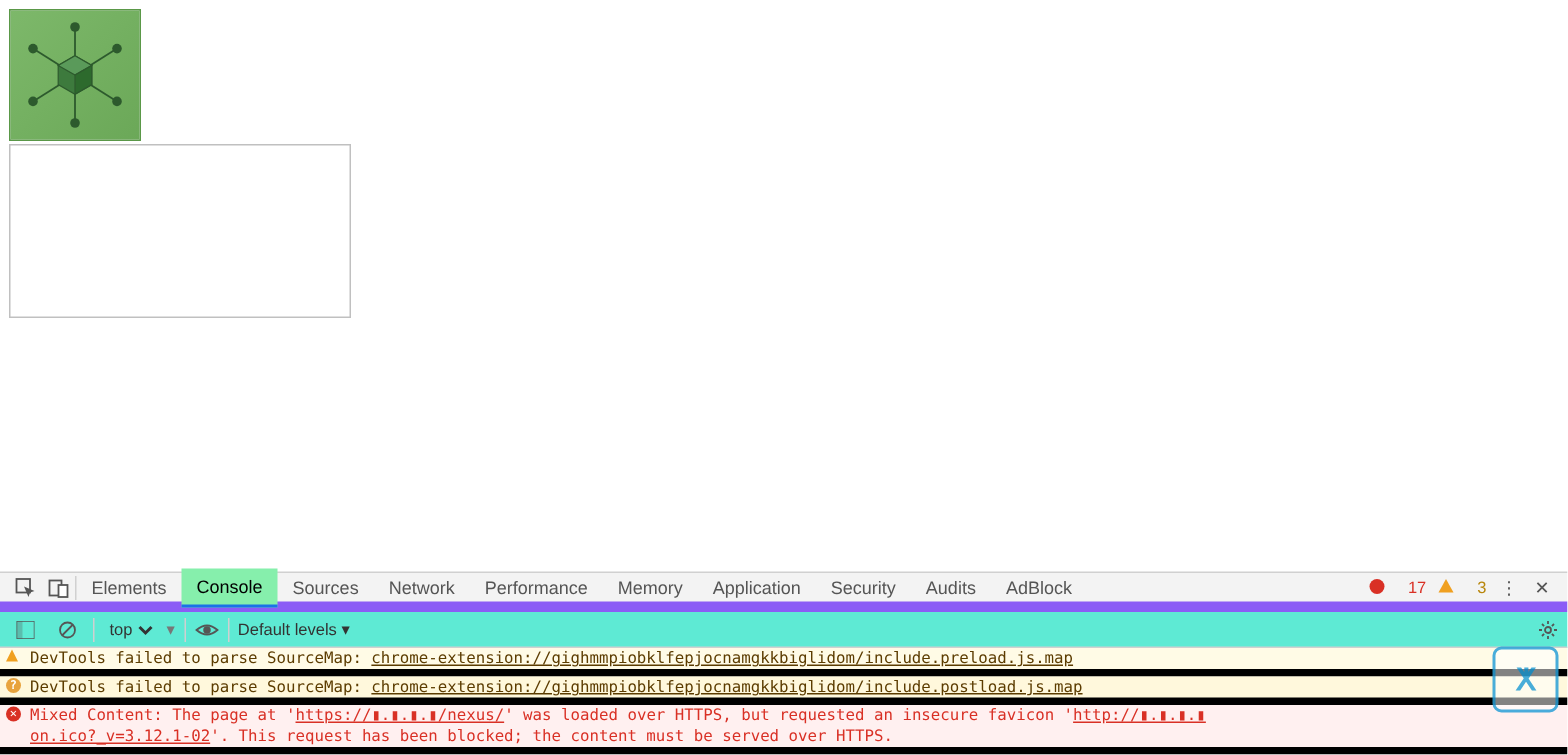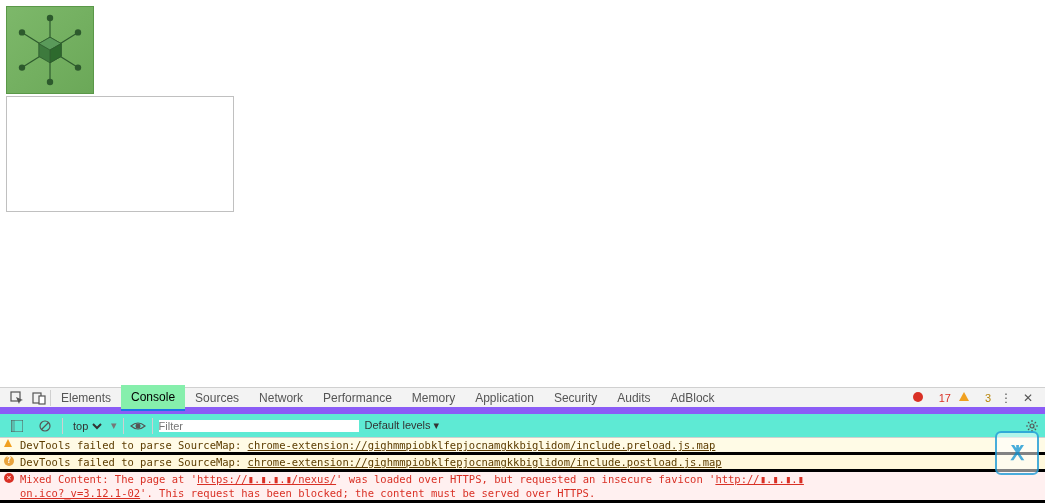--- a/index.html
+++ b/index.html
@@ -26,21 +26,21 @@
 .err-yellow .tri { width: 0; height: 0; border-left: 5px solid transparent; border-right: 5px solid transparent; border-bottom: 9px solid #f0a020; display: inline-block; }
 
 .dt-filterbar { display: flex; align-items: center; height: 24px; border-bottom: 1px solid #d0d0d0; padding: 0 6px; gap: 6px; background: #5eead4; font-size: 11px; color: #555; }
 .dt-filterbar select { font-size: 11px; border: none; background: transparent; color: #333; }
 .dt-filterbar input { border: none; outline: none; font-size: 11px; width: 200px; }
 .vsep { width: 1px; height: 16px; background: #d0d0d0; }
 .eye { width: 16px; height: 16px; }
 .gear-small { width: 14px; height: 14px; }
 
 .dt-log { font-family: Menlo, Consolas, monospace; font-size: 10.5px; line-height: 14px; }
-.log-row { display: flex; padding: 0 4px; border-bottom: 3px solid #000000; }
+.log-row { display: flex; padding: 0 4px; border-bottom: 5px solid #000000; }
 .log-row.warn { background: #fffbe6; color: #5c3c00; }
 .log-row.warn2 { background: #fff8dc; color: #5c3c00; }
 .log-row.err { background: #fff0f0; color: #d93025; }
 .log-icon { width: 14px; flex-shrink: 0; margin-right: 2px; display: flex; align-items: flex-start; padding-top: 1px; }
 .log-text { flex: 1; white-space: normal; word-break: break-all; }
 .log-text a { color: inherit; text-decoration: underline; }
 .tri-y { width: 0; height: 0; border-left: 4px solid transparent; border-right: 4px solid transparent; border-bottom: 8px solid #f0a020; display: inline-block; }
 .circ-y { width: 10px; height: 10px; border-radius: 50%; background: #e8a33d; color: #fff; font-size: 8px; display: flex; align-items: center; justify-content: center; font-weight: bold; }
 .circ-r { width: 10px; height: 10px; border-radius: 50%; background: #d93025; color: #fff; font-size: 8px; display: flex; align-items: center; justify-content: center; font-weight: bold; }
 
@@ -135,21 +135,20 @@
     <select><option>top</option></select>
     <span style="color:#777;">▾</span>
     <div class="vsep"></div>
     <span class="eye">
       <svg width="16" height="16" viewBox="0 0 16 16">
           <path d="M1 8 Q8 2 15 8 Q8 14 1 8 Z" fill="none" stroke="#555" stroke-width="1.2"></path>
           <circle cx="8" cy="8" r="2.5" fill="#555"></circle>
         </svg>
     </span>
     <div class="vsep"></div>
-    <input type="text" placeholder="Filter" style="">
     <span style="color:#333;">Default levels ▾</span>
     <div class="dt-spacer"></div>
     <span class="gear-small">
       <svg width="14" height="14" viewBox="0 0 14 14">
           <circle cx="7" cy="7" r="2" fill="none" stroke="#555" stroke-width="1.2"></circle>
           <path d="M7 1v2M7 11v2M1 7h2M11 7h2M3 3l1.4 1.4M9.6 9.6L11 11M11 3L9.6 4.4M4.4 9.6L3 11" stroke="#555" stroke-width="1.2"></path>
         </svg>
     </span>
   </div>
 

